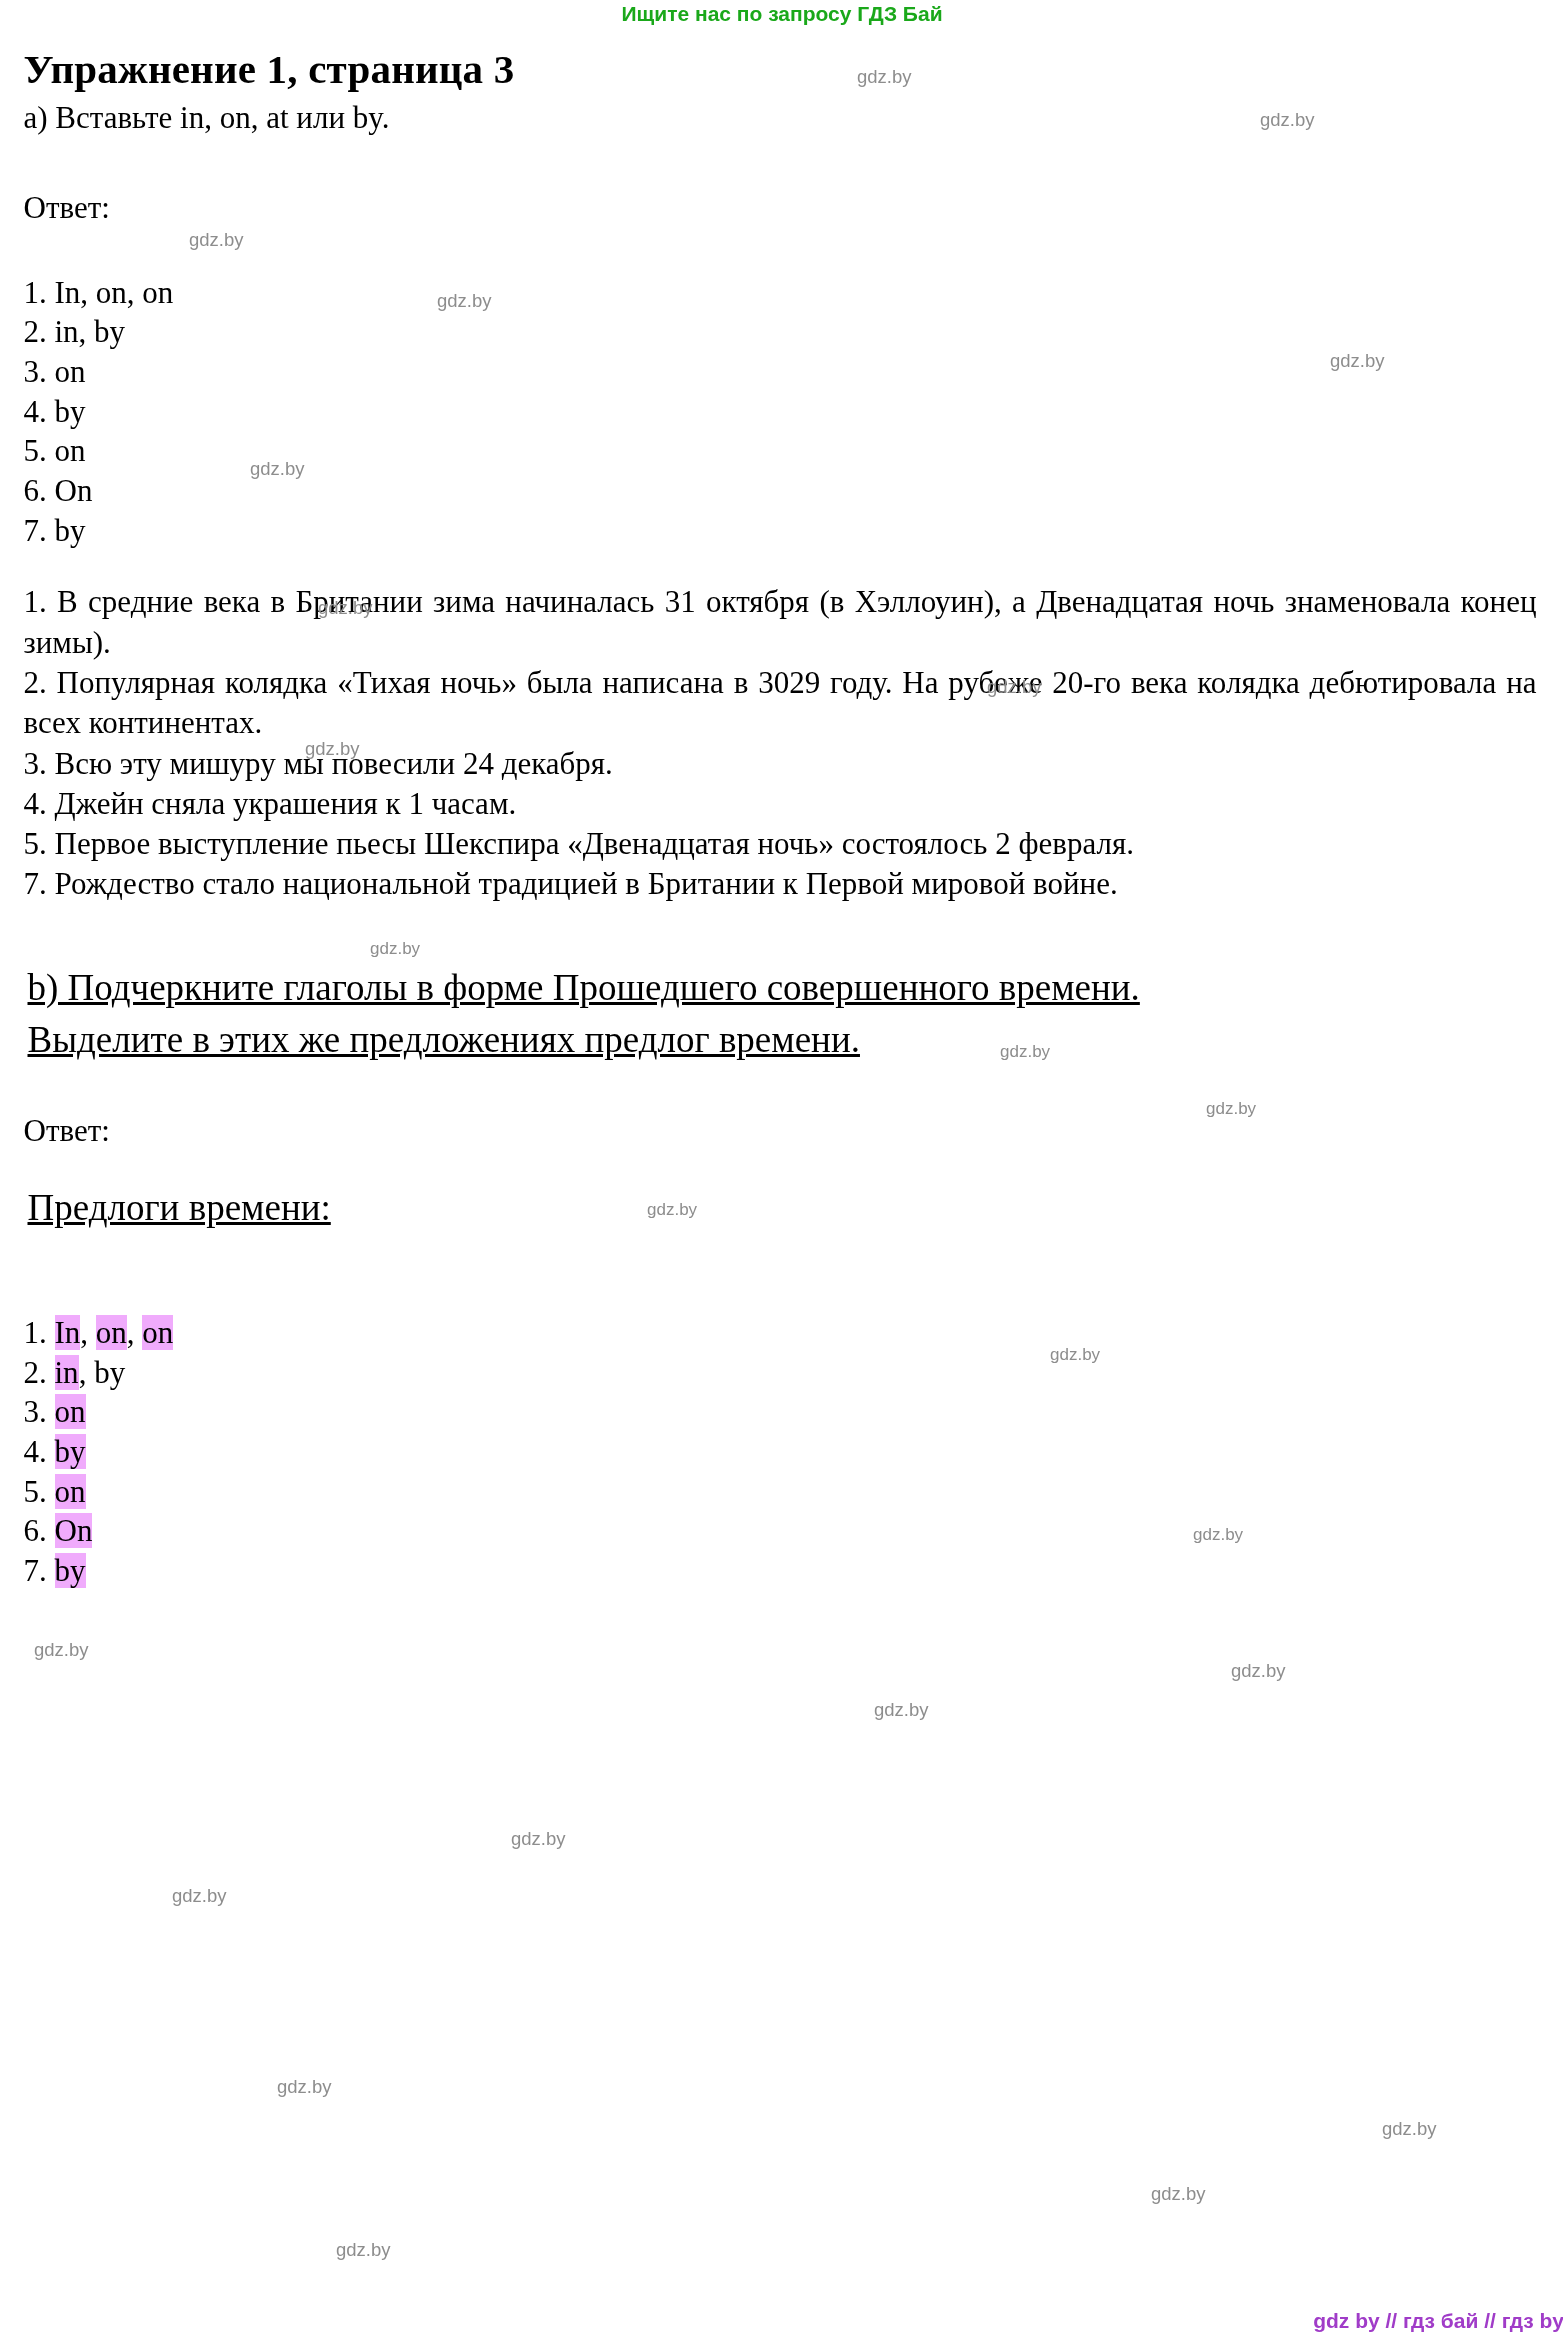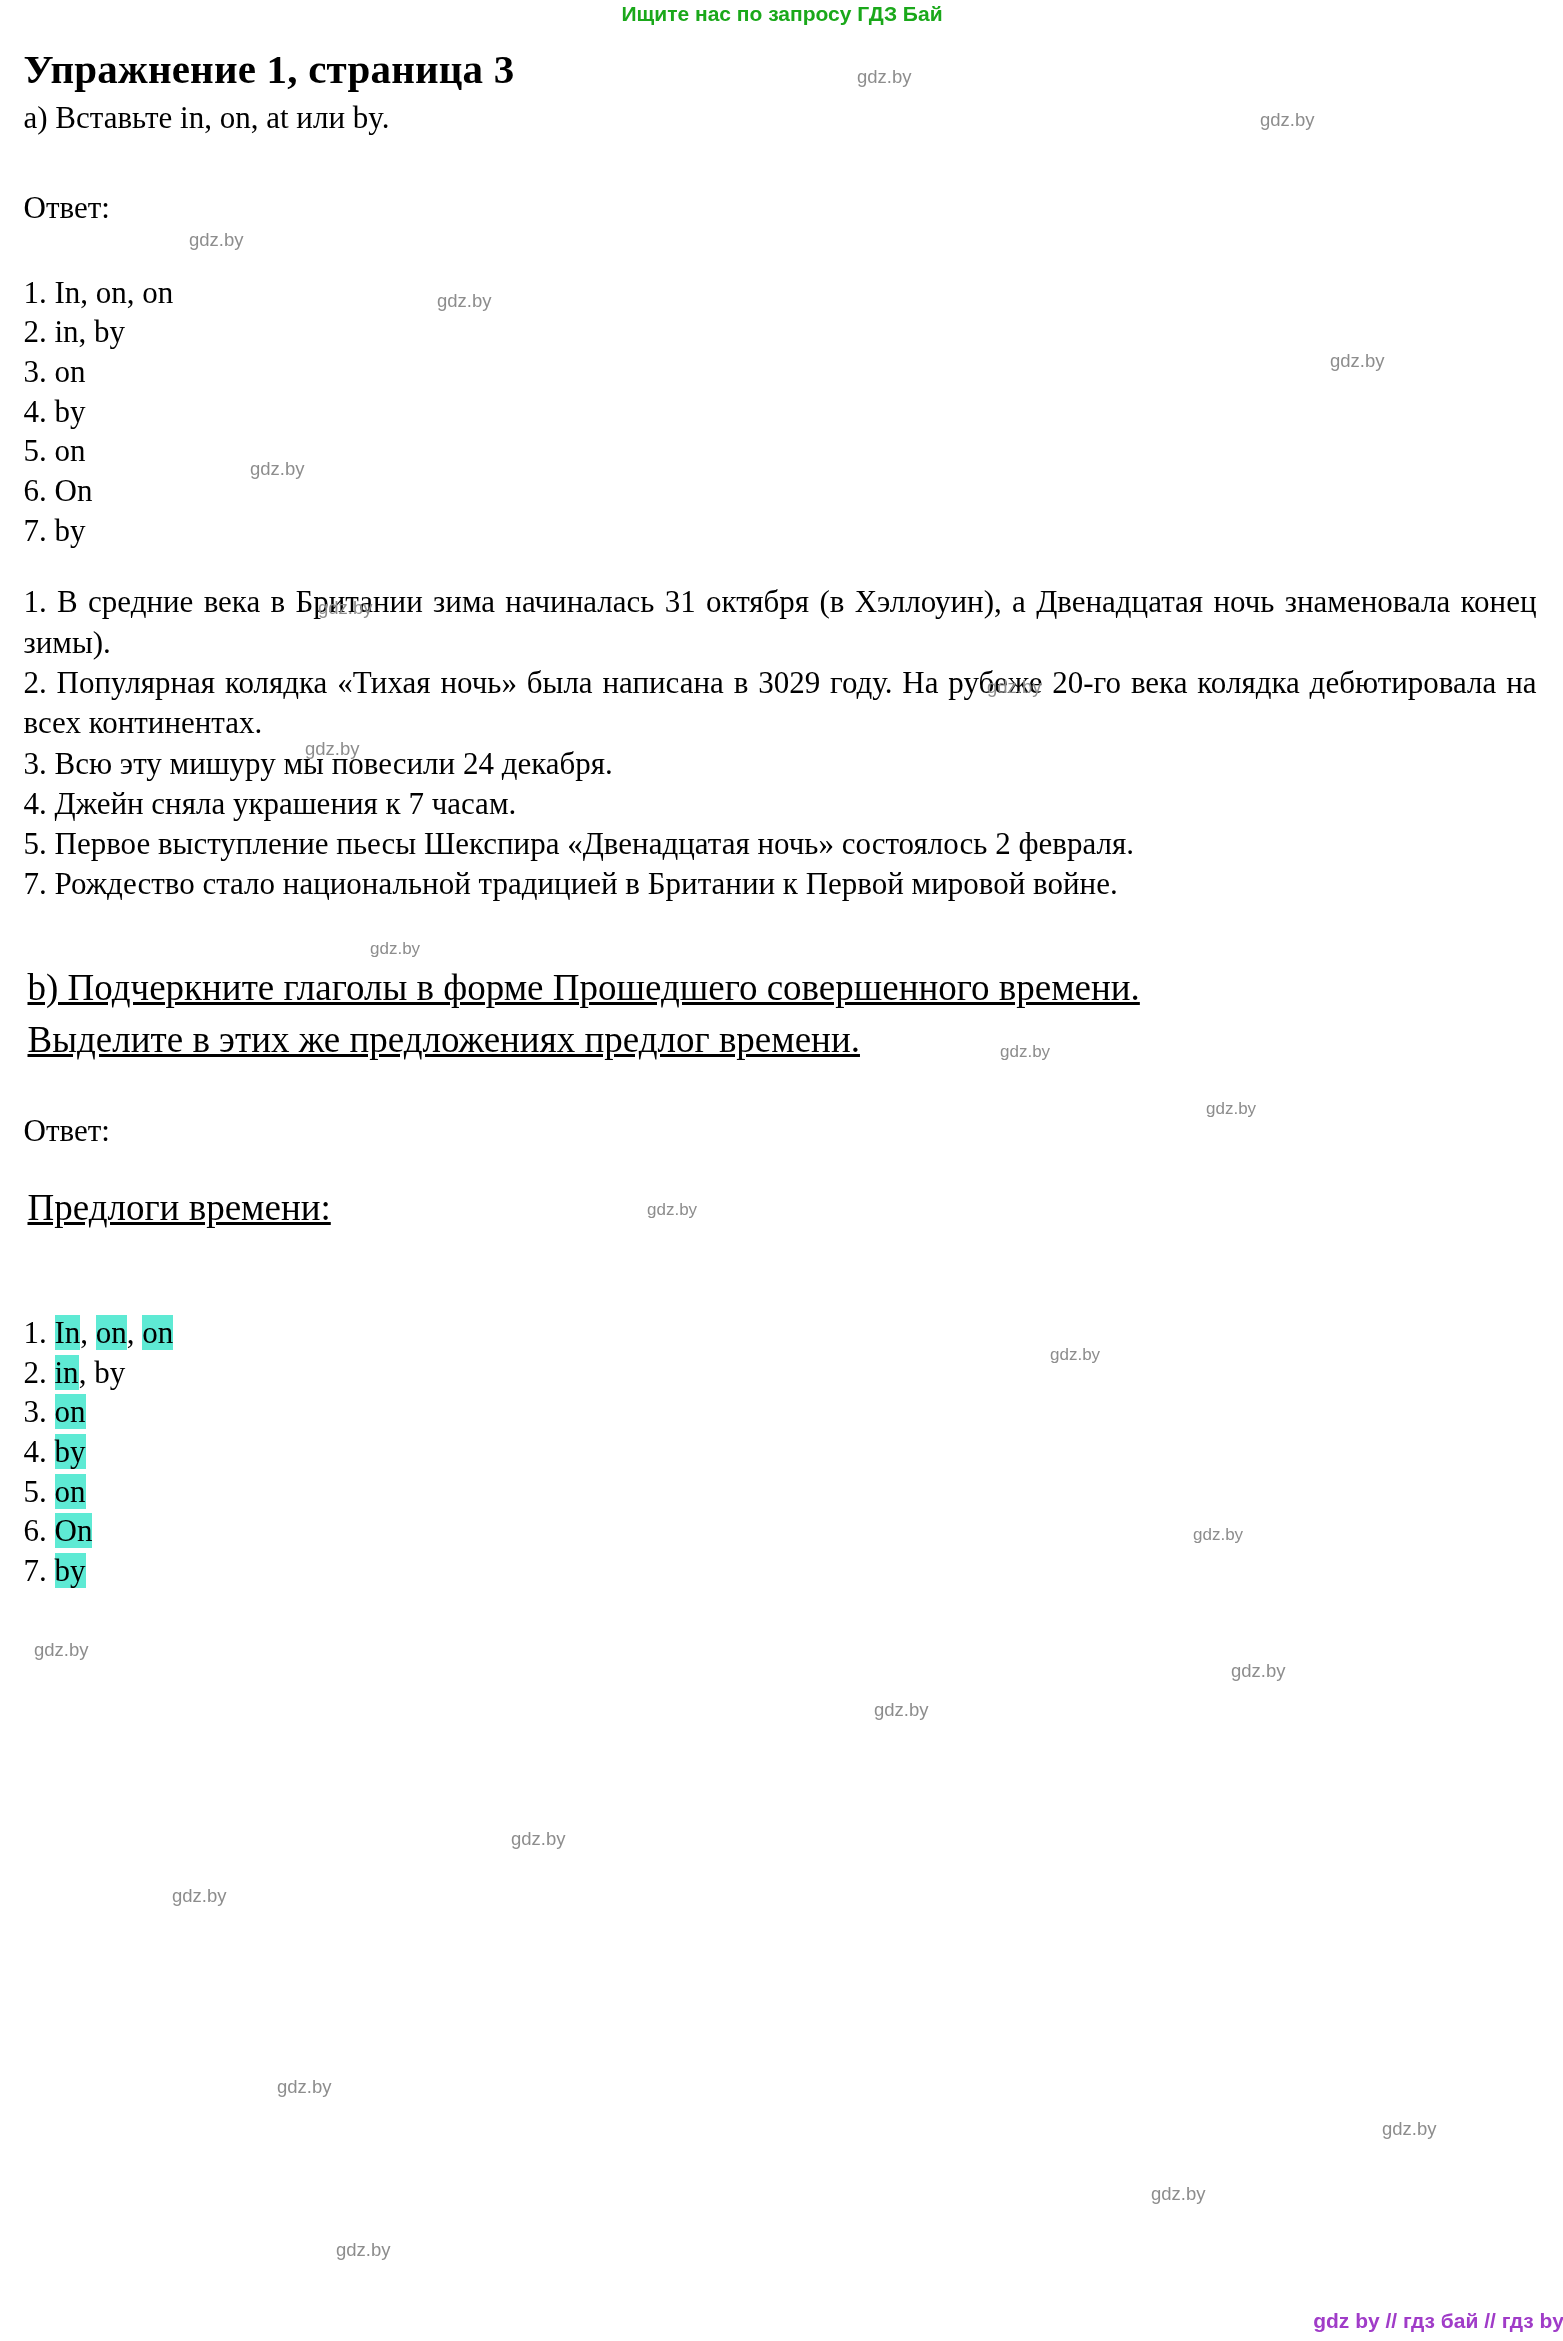--- a/index.html
+++ b/index.html
@@ -70,21 +70,21 @@
   .para-just {
     text-align: justify;
   }
   .section-b {
     font-size: 37px;
     line-height: 1.30;
     margin: 4px;
     text-decoration: underline;
   }
   .hl {
-    background: #5eead4;
+    background: #f0abfc;
   }
   
   .wm {
     position: absolute;
     font-family: "Liberation Sans", sans-serif;
     font-size: 17.6px;
     color: #8d8d8d;
     white-space: nowrap;
     pointer-events: none;
   }
@@ -135,21 +135,21 @@
       <div class="list-line">6. On</div>
       <div class="list-line">7. by</div>
     </div>
 
     <div class="gap-block"></div>
 
     <div>
       <div class="para para-just">1. В средние века в Британии зима начиналась 31 октября (в Хэллоуин), а Двенадцатая ночь знаменовала конец зимы).</div>
       <div class="para para-just">2. Популярная колядка «Тихая ночь» была написана в 3029 году. На рубеже 20-го века колядка дебютировала на всех континентах.</div>
       <div class="para">3. Всю эту мишуру мы повесили 24 декабря.</div>
-      <div class="para">4. Джейн сняла украшения к 7 часам.</div>
+      <div class="para">4. Джейн сняла украшения к 1 часам.</div>
       <div class="para para-just">5. Первое выступление пьесы Шекспира «Двенадцатая ночь» состоялось 2 февраля.</div>
       <div class="para para-just">7. Рождество стало национальной традицией в Британии к Первой мировой войне.</div>
     </div>
 
     <div style="height:55px"></div>
 
     <div class="section-b">b) Подчеркните глаголы в форме Прошедшего совершенного времени.</div>
     <div class="section-b">Выделите в этих же предложениях предлог времени.</div>
 
     <div style="height:45px"></div>

